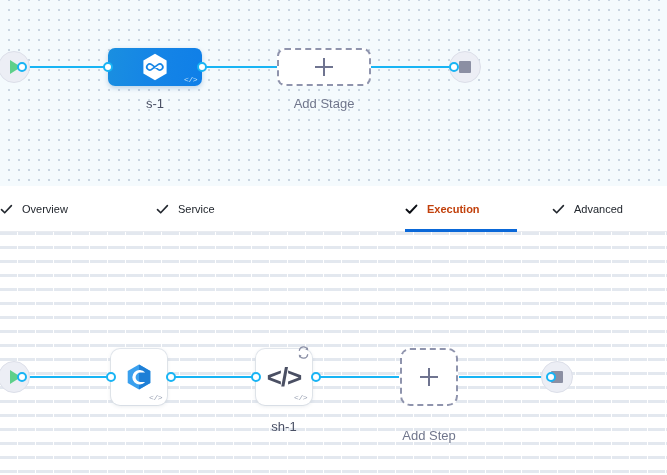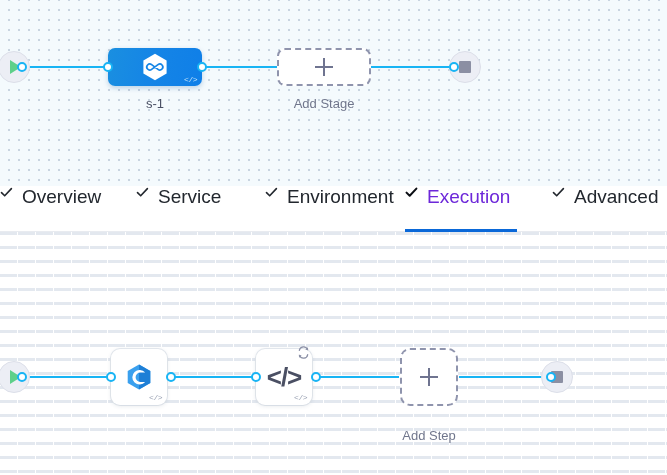--- a/index.html
+++ b/index.html
@@ -77,37 +77,37 @@
     height: 46px;
     background: #ffffff;
     border-bottom: 1px solid #e8ebf0;
     box-sizing: border-box;
   }
   .tab {
     position: absolute;
     top: 0;
     height: 46px;
     display: flex;
-    align-items: flex-start;
+    align-items: center;
     gap: 9px;
-    font-size: 19px;
+    font-size: 11px;
     color: #22272e;
     cursor: pointer;
     white-space: nowrap;
   }
   .tab .check {
     display: inline-block;
     width: 13px;
     height: 13px;
     flex: 0 0 auto;
   }
   .tab .check svg { display: block; }
   .tab.active {
-    font-weight: normal;
-    color: #6d28d9;
+    font-weight: bold;
+    color: #c2410c;
   }
   .tab .underline {
     position: absolute;
     left: 0;
     right: 0;
     bottom: 0;
     height: 3px;
     background: #0a68d8;
     display: none;
   }
@@ -325,39 +325,30 @@
     <div class="tab" style="left:0px; padding-left:0px;">
       <span class="check">
         <svg width="13" height="13" viewBox="0 0 13 13">
             <path d="M1.5 6.6 L4.7 9.8 L11.4 2.6" fill="none" stroke="#22272e" stroke-width="1.6" stroke-linecap="round" stroke-linejoin="round"></path>
           </svg>
       </span>
       <span>Overview</span>
 
     </div>
 
-    <div class="tab" style="left:136px;">
+    <div class="tab" style="left:156px;">
       <span class="check">
         <svg width="13" height="13" viewBox="0 0 13 13">
             <path d="M1.5 6.6 L4.7 9.8 L11.4 2.6" fill="none" stroke="#22272e" stroke-width="1.6" stroke-linecap="round" stroke-linejoin="round"></path>
           </svg>
       </span>
       <span>Service</span>
 
     </div>
 
-    <div class="tab" style="left:265px;">
-      <span class="check">
-        <svg width="13" height="13" viewBox="0 0 13 13">
-            <path d="M1.5 6.6 L4.7 9.8 L11.4 2.6" fill="none" stroke="#22272e" stroke-width="1.6" stroke-linecap="round" stroke-linejoin="round"></path>
-          </svg>
-      </span>
-      <span>Environment</span>
-
-    </div>
 
     <div class="tab active" style="left:405px; width:112px;">
       <span class="check">
         <svg width="13" height="13" viewBox="0 0 13 13">
             <path d="M1.5 6.6 L4.7 9.8 L11.4 2.6" fill="none" stroke="#0b0e14" stroke-width="2" stroke-linecap="round" stroke-linejoin="round"></path>
           </svg>
       </span>
       <span>Execution</span>
       <span class="underline"></span>
     </div>
@@ -409,20 +400,21 @@
         <g fill="none" stroke="#8b90a6" stroke-width="1.2" stroke-linecap="round">
           <path d="M3.3 5.4 A4.2 4.2 0 0 1 11.4 4.6"></path>
           <path d="M11.7 9.6 A4.2 4.2 0 0 1 3.6 10.4"></path>
         </g>
         <path d="M11.9 2.2 L12.2 5.2 L9.4 4.6 Z" fill="#8b90a6"></path>
         <path d="M3.1 12.8 L2.8 9.8 L5.6 10.4 Z" fill="#8b90a6"></path>
       </svg>
     </div>
     <div class="port" style="left:251px; top:140px;"></div>
     <div class="port" style="left:311px; top:140px;"></div>
+    <div class="node-label" style="left:239px; top:187px; width:90px;">sh-1</div>
 
     <div class="add-box square" style="left:400px; top:116px;">
       <div class="plus"></div>
     </div>
     <div class="node-label muted" style="left:379px; top:196px; width:100px;">Add Step</div>
 
     <div class="port" style="left:546px; top:140px;"></div>
     <div class="terminal" style="left:541px; top:129px;">
       <div class="stop-sq"></div>
     </div>

